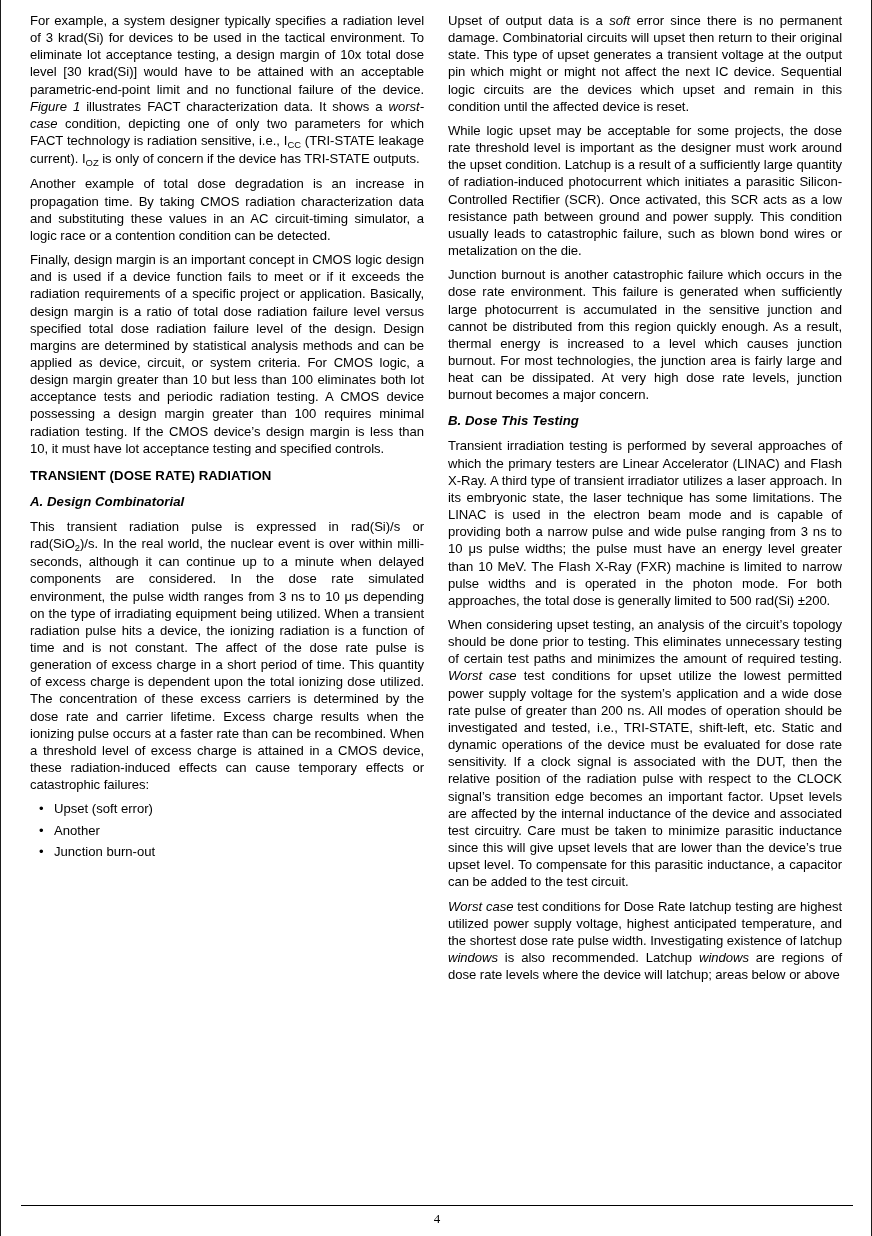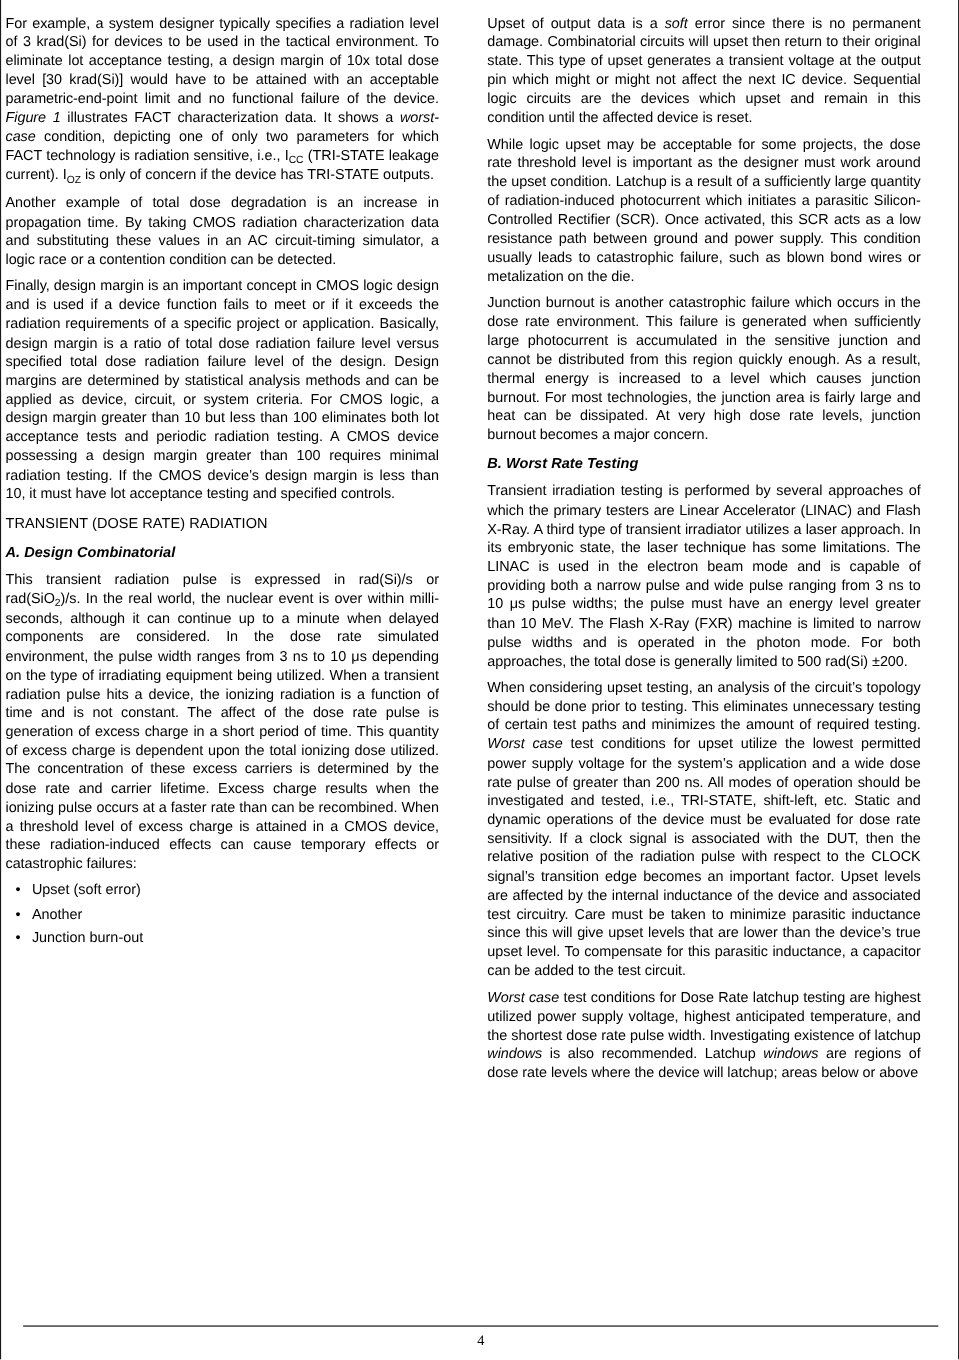--- a/index.html
+++ b/index.html
@@ -20,45 +20,45 @@
     left: 0; top: 0;
     width: 872px;
     height: 1236px;
     box-sizing: border-box;
     border-left: 1.5px solid #1a1a1a;
     border-right: 1.5px solid #1a1a1a;
     background: #ffffff;
   }
   .columns {
     position: absolute;
-    left: 4px;
+    left: 29px;
     top: 12px;
     width: 832px;
     display: flex;
-    gap: 44px;
+    gap: 24px;
   }
   .col {
     width: 394px;
     flex: 0 0 394px;
   }
   p.para {
     margin: 0 0 7px 0;
     font-size: 13.1px;
     line-height: 17.15px;
     text-align: justify;
     text-justify: inter-word;
     -webkit-hyphens: none;
     hyphens: none;
     letter-spacing: -0.04px;
   }
   h2.sec-head {
     margin: 11px 0 9px 0;
     font-size: 13.2px;
     line-height: 16px;
-    font-weight: normal;
+    font-weight: bold;
     text-align: left;
     letter-spacing: 0.05px;
   }
   h3.sub-head {
     margin: 10px 0 8px 0;
     font-size: 13.2px;
     line-height: 16px;
     font-weight: bold;
     font-style: italic;
     text-align: left;
@@ -126,21 +126,21 @@
         <ul class="bullets" id="list-failure-modes">
           <li><span class="bdot">•</span><span>Upset (soft error)</span></li>
           <li><span class="bdot">•</span><span>Another</span></li>
           <li><span class="bdot">•</span><span>Junction burn-out</span></li>
         </ul>
       </div>
     <div class="col" id="right-column">
         <p class="para" id="p-upset-soft-error">Upset of output data is a <span class="it">soft</span> error since there is no permanent damage. Combinatorial circuits will upset then return to their original state. This type of upset generates a transient voltage at the output pin which might or might not affect the next IC device. Sequential logic circuits are the devices which upset and remain in this condition until the affected device is reset.</p>
         <p class="para" id="p-logic-upset-latchup">While logic upset may be acceptable for some projects, the dose rate threshold level is important as the designer must work around the upset condition. Latchup is a result of a sufficiently large quantity of radiation-induced photocurrent which initiates a parasitic Silicon-Controlled Rectifier (SCR). Once activated, this SCR acts as a low resistance path between ground and power supply. This condition usually leads to catastrophic failure, such as blown bond wires or metalization on the die.</p>
         <p class="para" id="p-junction-burnout">Junction burnout is another catastrophic failure which occurs in the dose rate environment. This failure is generated when sufficiently large photocurrent is accumulated in the sensitive junction and cannot be distributed from this region quickly enough. As a result, thermal energy is increased to a level which causes junction burnout. For most technologies, the junction area is fairly large and heat can be dissipated. At very high dose rate levels, junction burnout becomes a major concern.</p>
-        <h3 class="sub-head" id="h-b-dose-rate-testing">B. Worst Rate Testing</h3>
+        <h3 class="sub-head" id="h-b-dose-rate-testing">B. Dose This Testing</h3>
         <p class="para" id="p-testing-approaches">Transient irradiation testing is performed by several approaches of which the primary testers are Linear Accelerator (LINAC) and Flash X-Ray. A third type of transient irradiator utilizes a laser approach. In its embryonic state, the laser technique has some limitations. The LINAC is used in the electron beam mode and is capable of providing both a narrow pulse and wide pulse ranging from 3 ns to 10 μs pulse widths; the pulse must have an energy level greater than 10 MeV. The Flash X-Ray (FXR) machine is limited to narrow pulse widths and is operated in the photon mode. For both approaches, the total dose is generally limited to 500 rad(Si) ±200.</p>
         <p class="para" id="p-upset-testing">When considering upset testing, an analysis of the circuit’s topology should be done prior to testing. This eliminates unnecessary testing of certain test paths and minimizes the amount of required testing. <span class="it">Worst case</span> test conditions for upset utilize the lowest permitted power supply voltage for the system’s application and a wide dose rate pulse of greater than 200 ns. All modes of operation should be investigated and tested, i.e., TRI-STATE, shift-left, etc. Static and dynamic operations of the device must be evaluated for dose rate sensitivity. If a clock signal is associated with the DUT, then the relative position of the radiation pulse with respect to the CLOCK signal’s transition edge becomes an important factor. Upset levels are affected by the internal inductance of the device and associated test circuitry. Care must be taken to minimize parasitic inductance since this will give upset levels that are lower than the device’s true upset level. To compensate for this parasitic inductance, a capacitor can be added to the test circuit.</p>
         <p class="para" id="p-latchup-windows"><span class="it">Worst case</span> test conditions for Dose Rate latchup testing are highest utilized power supply voltage, highest anticipated temperature, and the shortest dose rate pulse width. Investigating existence of latchup <span class="it">windows</span> is also recommended. Latchup <span class="it">windows</span> are regions of dose rate levels where the device will latchup; areas below or above</p>
       </div>
   </div>
 
   <div class="footer">
     <div class="foot-rule"></div>
     <div class="page-num">4</div>
   </div>

